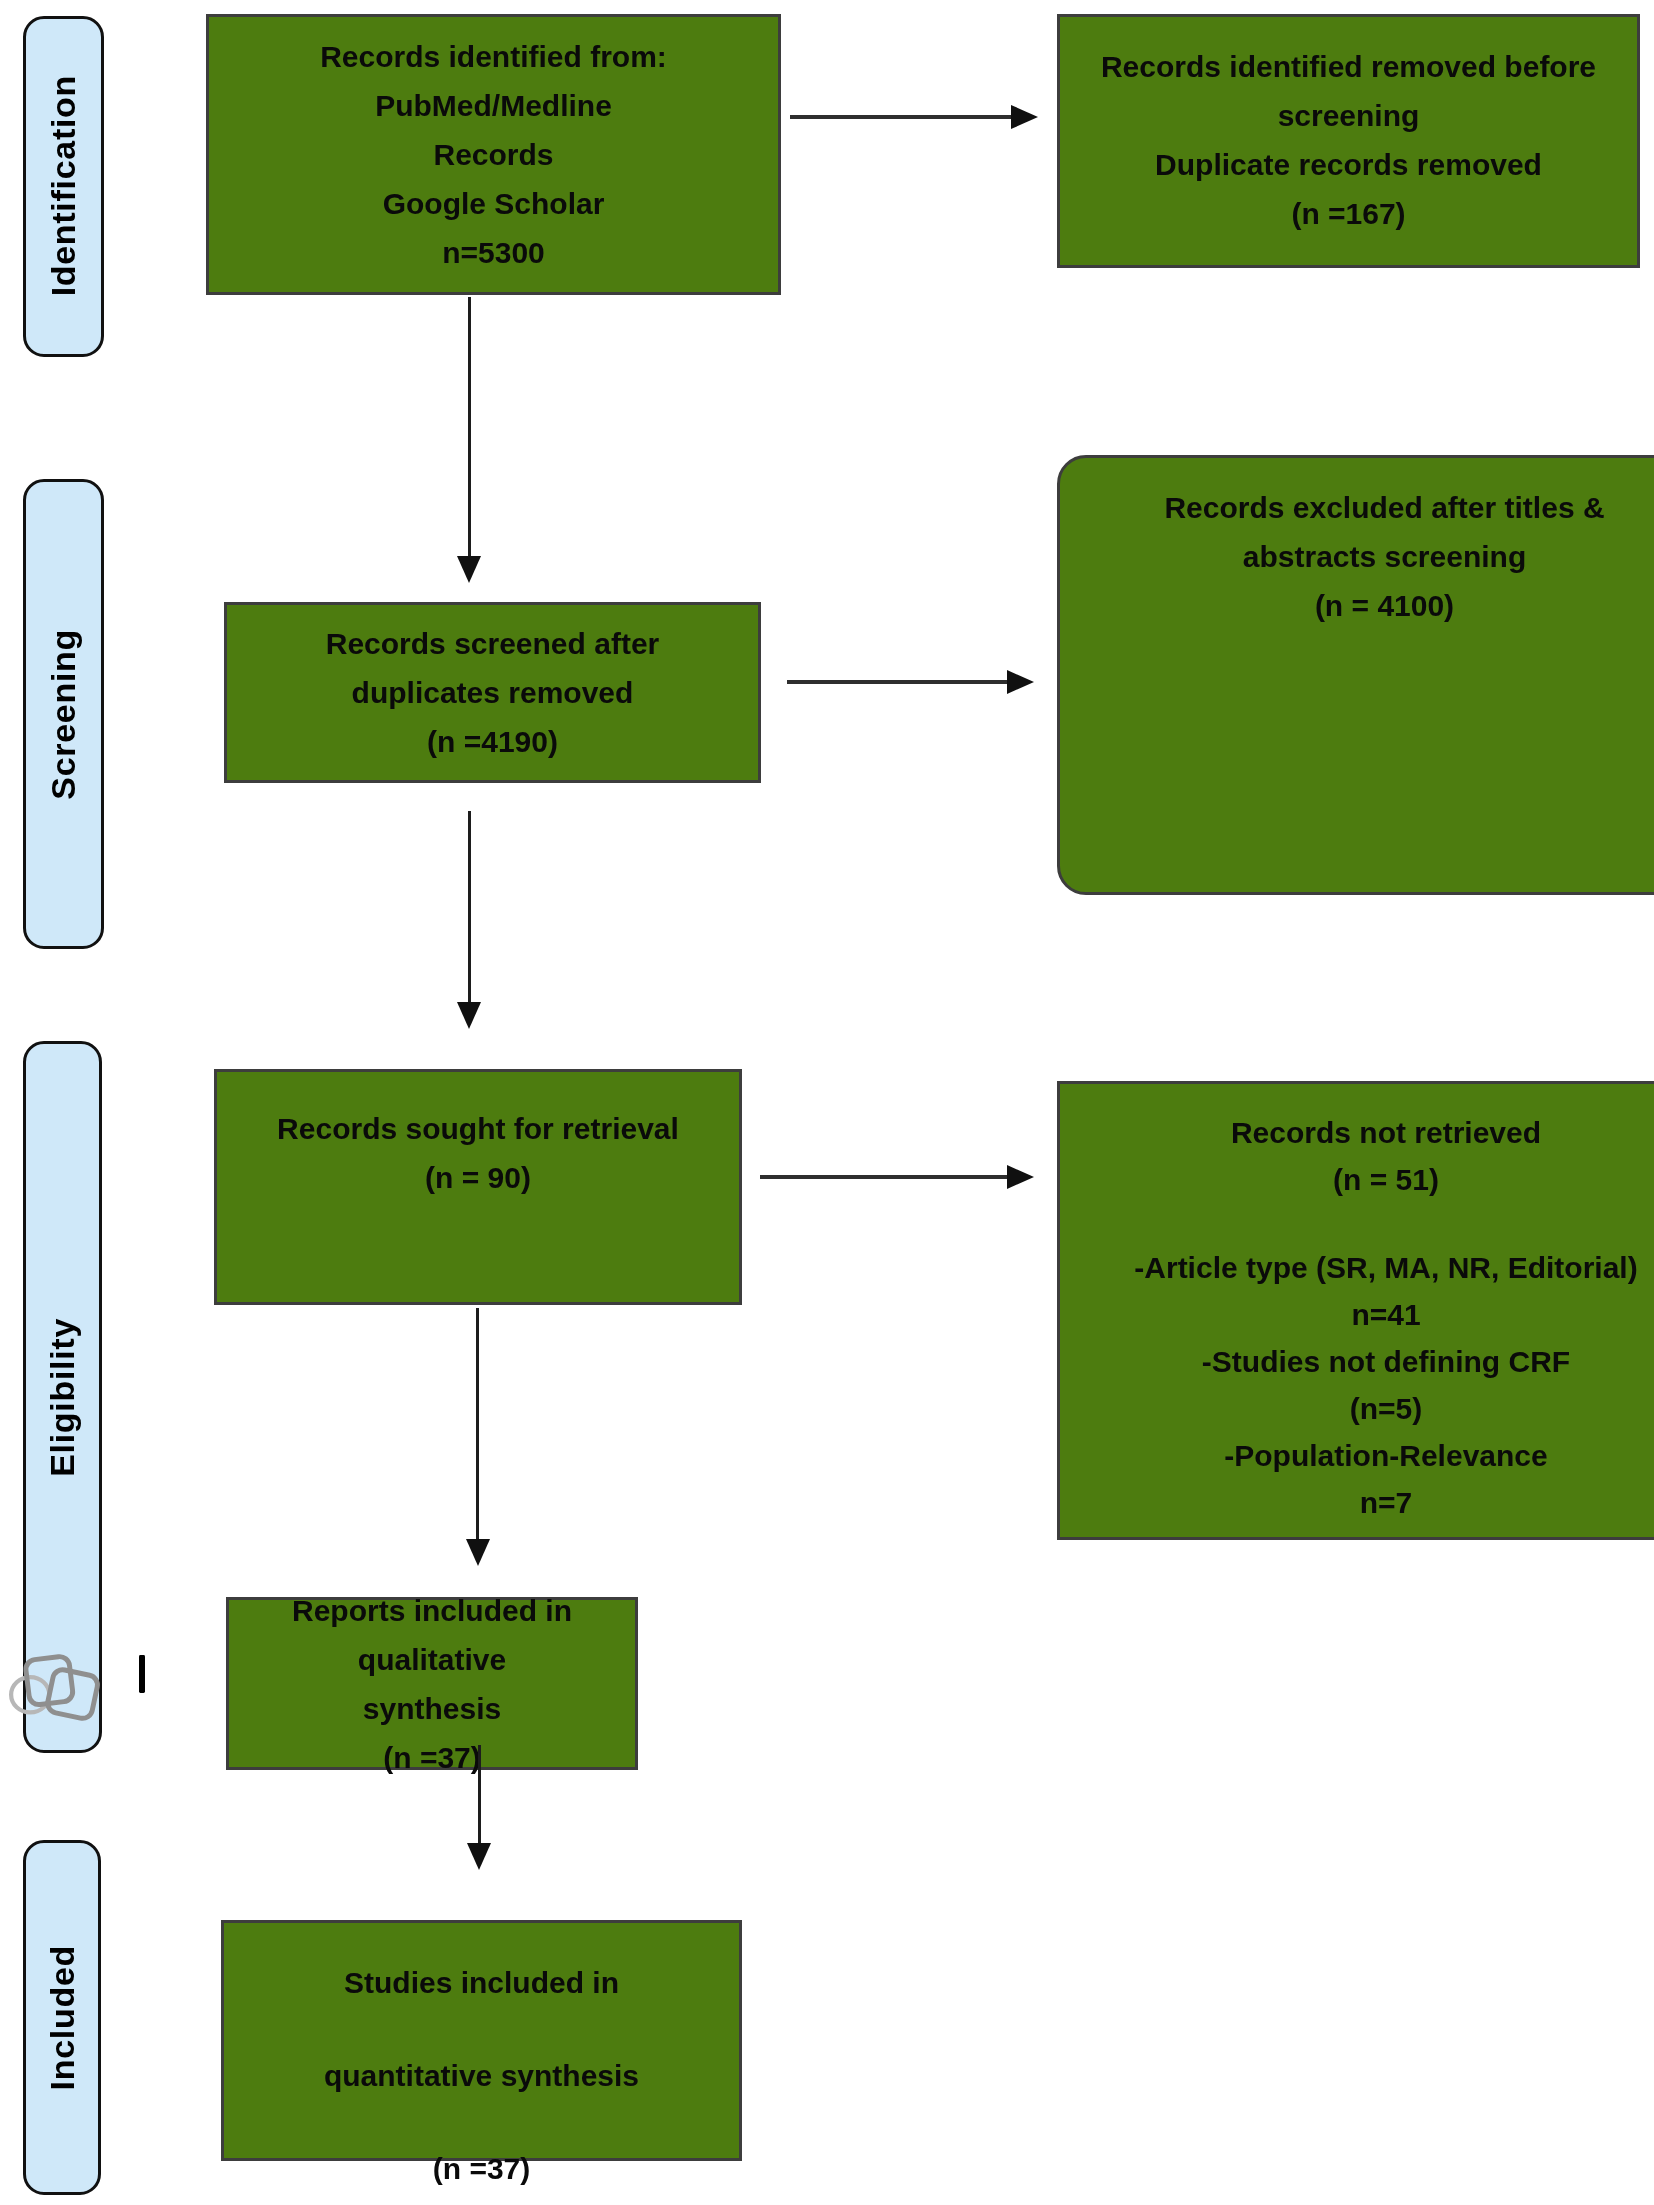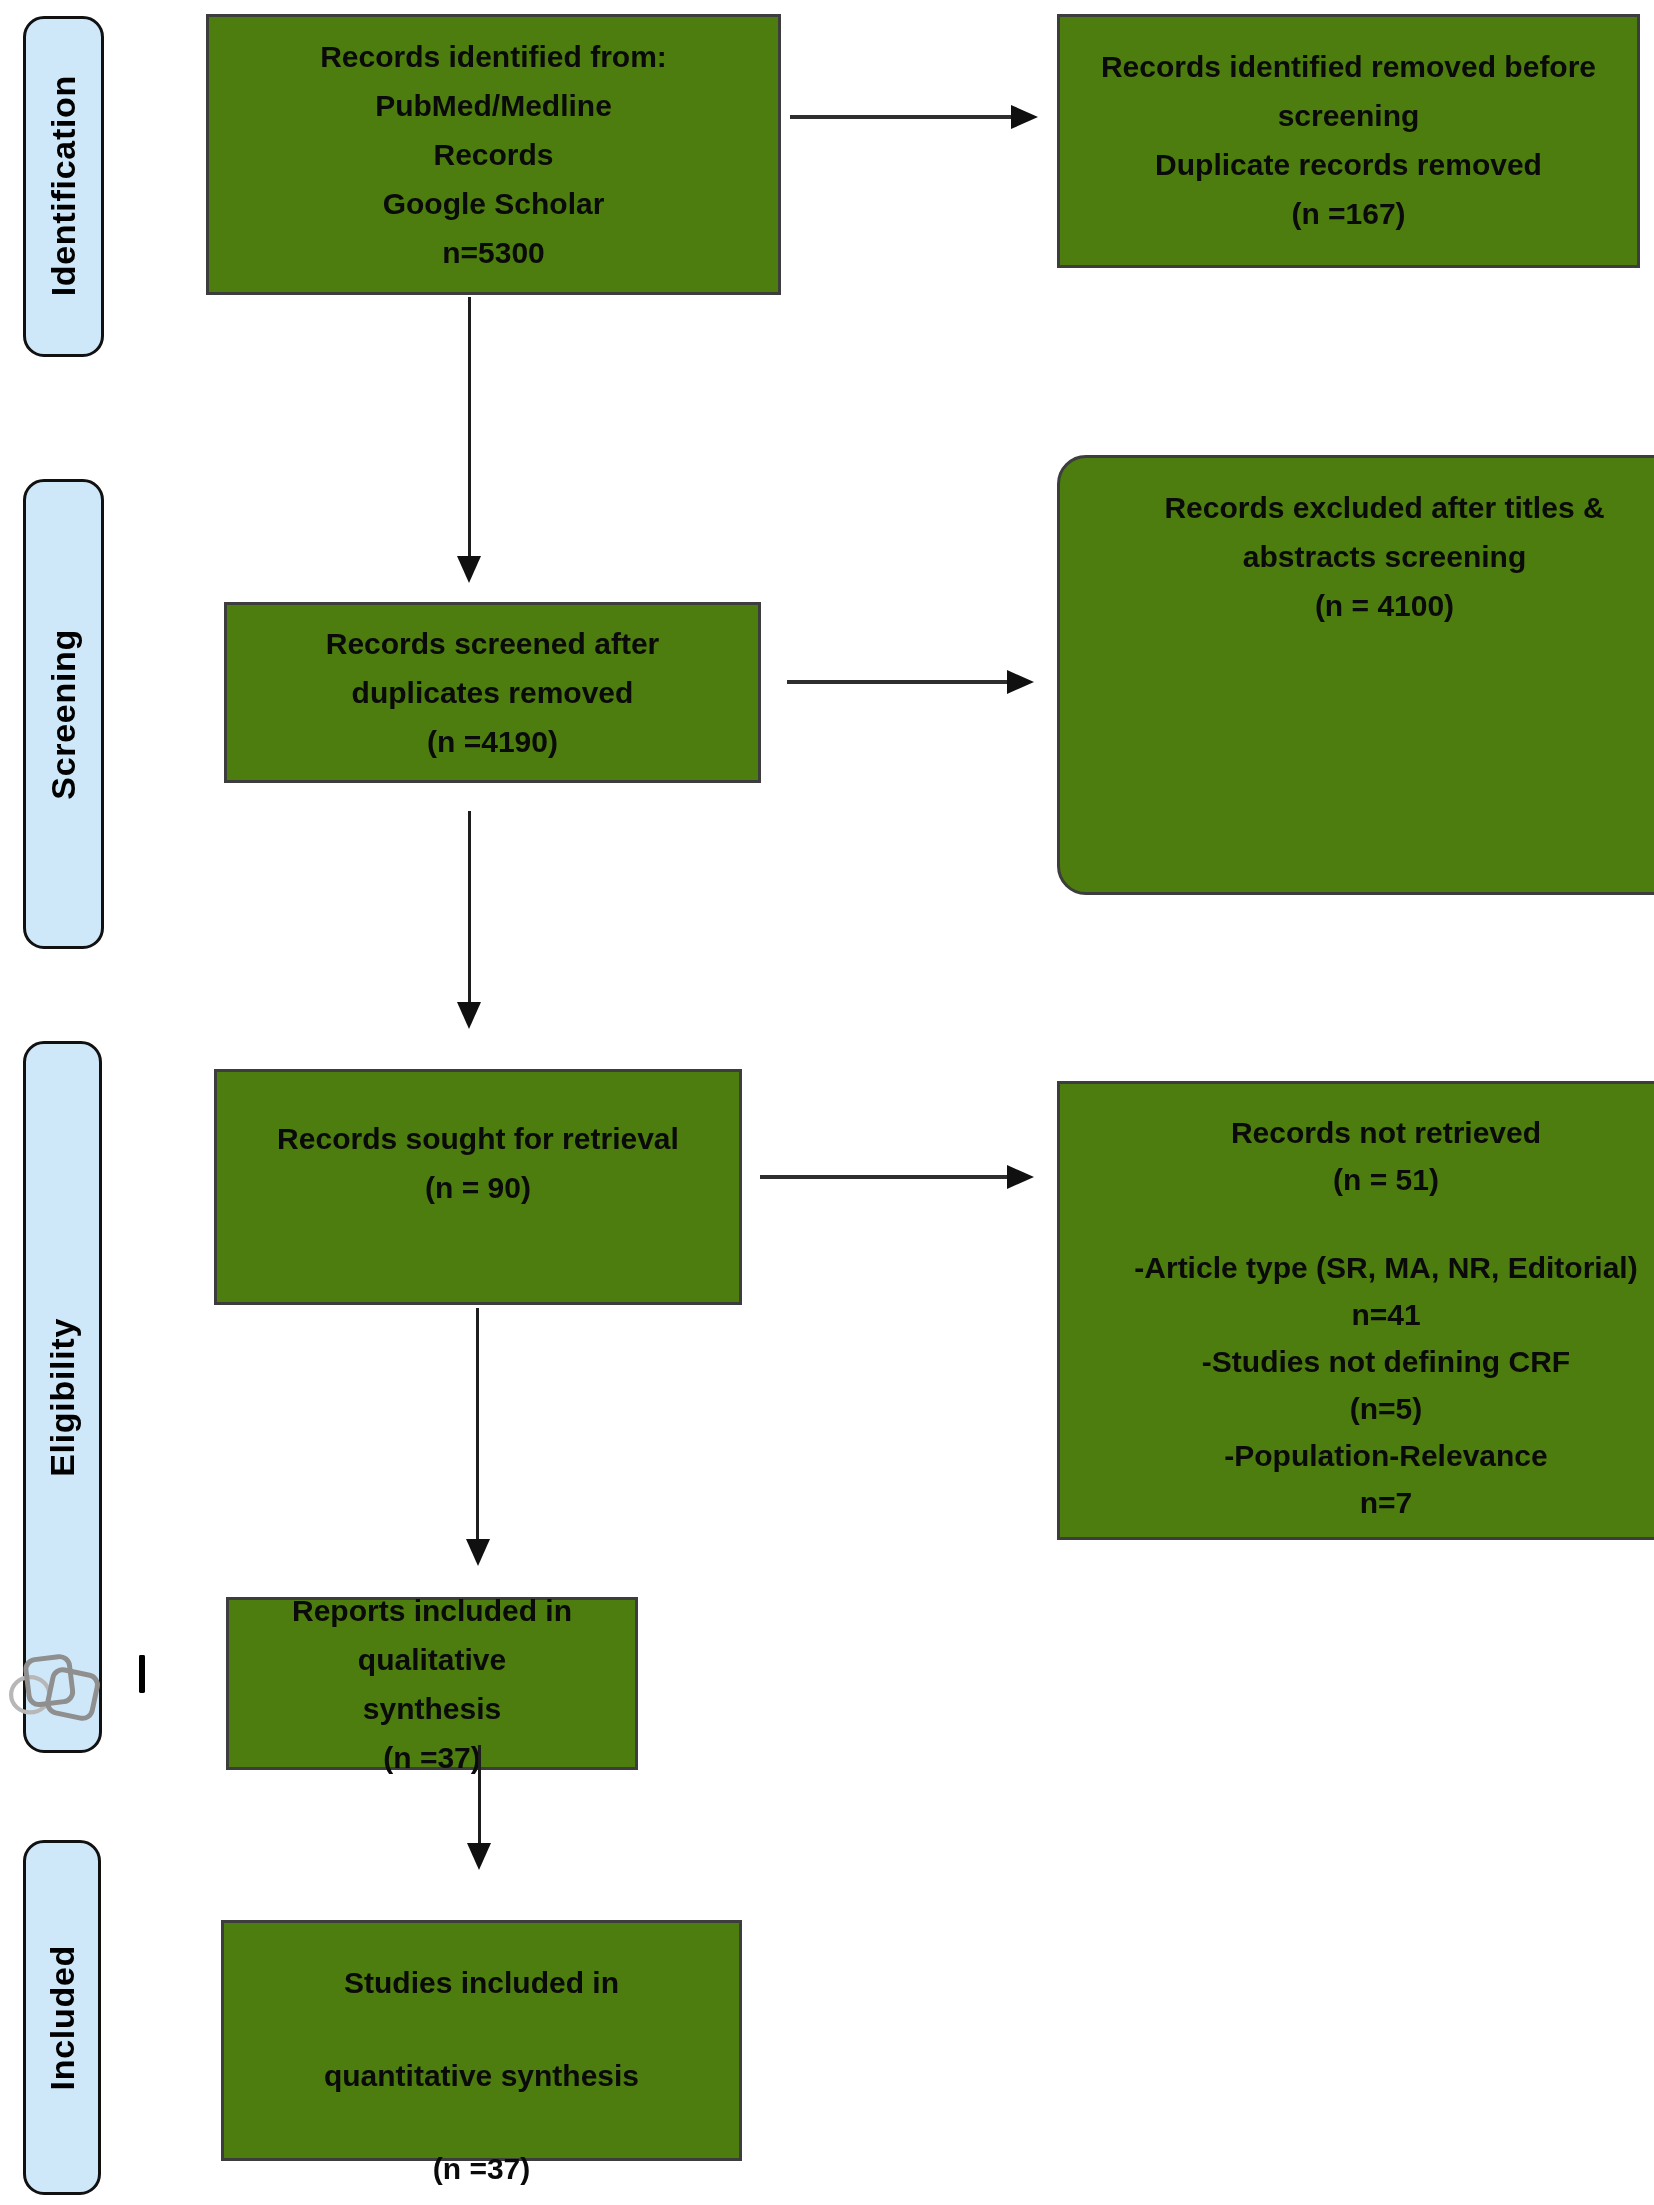--- a/index.html
+++ b/index.html
@@ -22,21 +22,21 @@
   
   .fbox {
     position:absolute; background:#4d7c0f; border:3.5px solid #3d3d3d;
     box-sizing:border-box; text-align:center; color:#0a0a0a;
     font-weight:700; font-size:30px; line-height:49px;
     display:flex; flex-direction:column; align-items:center;
   }
   .fbox span { display:block; width:100%; }
   .v-center { justify-content:center; }
   .pad-t-36 { padding-top:25.4px; }
-  .pad-t-60 { padding-top:42px; }
+  .pad-t-60 { padding-top:32px; }
   .pad-t-50 { padding-top:35px;gap:44px; }
   .tight { line-height:47px; }
   .reason-gap { margin-top:41px; }
 
   
   .vline { position:absolute; width:2.8px; background:#1d1d1d; }
   .hline { position:absolute; height:3.5px; background:#2e2e2e; }
   .head-down {
     position:absolute; width:0; height:0;
     border-left:12px solid transparent; border-right:12px solid transparent;

